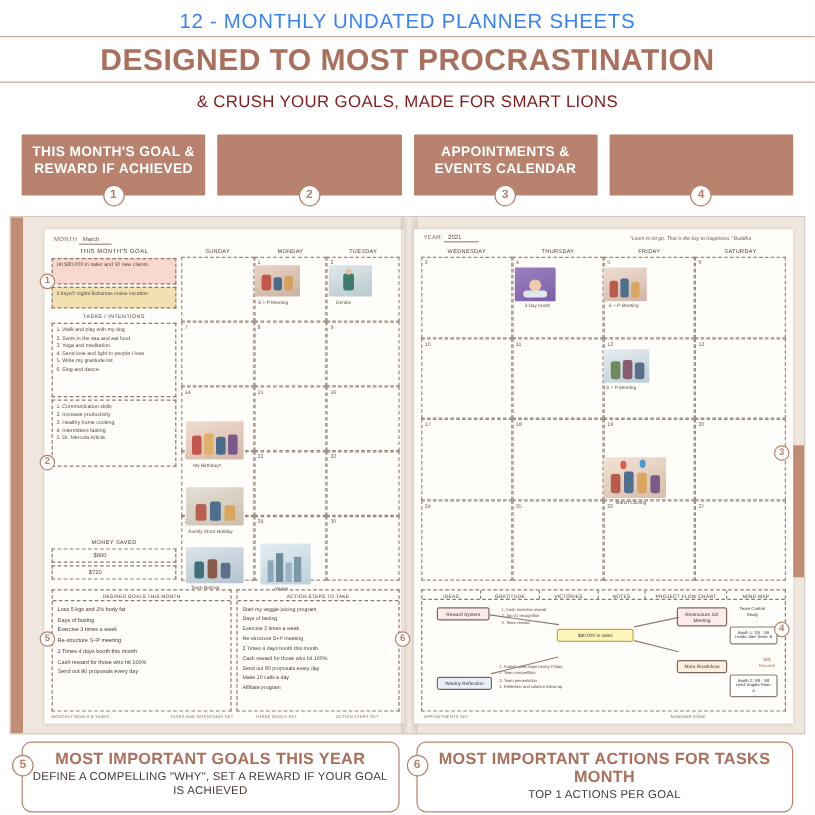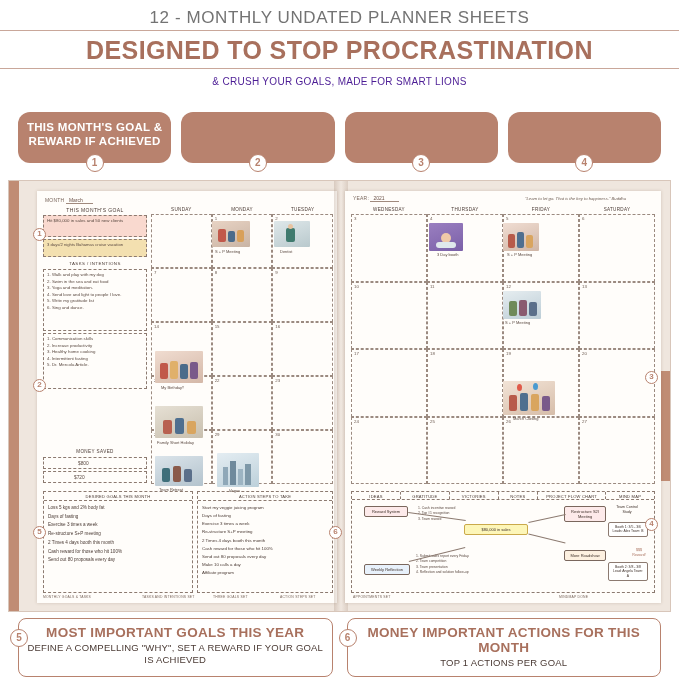--- a/index.html
+++ b/index.html
@@ -10,42 +10,42 @@
     font-family: "Liberation Sans", sans-serif;
     overflow: hidden;
     position: relative;
   }
   .page { position: relative; width: 679px; height: 679px; }
   .hdr-rule {
     position: absolute; left: 0; right: 0; height: 1px; background: #c9a79a;
   }
   .hdr1 {
     position: absolute; top: 8px; left: 0; right: 0;
-    font-size: 17px; letter-spacing: .6px; color: #737373;
+    font-size: 17px; letter-spacing: .6px; color: #3b82f6;
     font-weight: 400; text-align: center;
   }
   .hdr2 {
     position: absolute; top: 36px; left: 0; right: 0;
     font-size: 25px; letter-spacing: .4px; color: #a8705d;
     font-weight: 700; text-align: center;
   }
   .hdr3 {
     position: absolute; top: 76px; left: 0; right: 0;
-    font-size: 10px; letter-spacing: .3px; color: #4c1d95;
+    font-size: 14px; letter-spacing: .3px; color: #7f1d1d;
     text-align: center;
   }
 
   
   .callouts {
     position: absolute; top: 112px; left: 18px; right: 18px;
     display: flex; gap: 10px;
   }
   .callout {
     flex: 1 1 0; background: #b8826e; color: #fff;
-    border-radius: 12px; padding: 8px 6px 14px;
+    border-radius: 1px; padding: 8px 6px 14px;
     text-align: center; position: relative;
     font-size: 11.5px; font-weight: 700; letter-spacing: .3px;
     line-height: 1.25; min-height: 48px;
   }
   .callout .num {
     position: absolute; bottom: -9px; left: 50%; transform: translateX(-50%);
     width: 18px; height: 18px; border-radius: 50%;
     background: #fff; color: #b8826e; border: 1.5px solid #b8826e;
     font-size: 10px; line-height: 15px; font-weight: 700;
   }
@@ -138,32 +138,33 @@
   }
 </style>
 </head>
 <body>
 
 <div class="page">
 
   <div class="hdr-rule" style="top:30px;"></div>
   <div class="hdr-rule" style="top:68px;"></div>
   <div class="hdr1">12 - MONTHLY UNDATED PLANNER SHEETS</div>
-  <div class="hdr2">DESIGNED TO STOP PROCRASTINATION</div>
+  <div class="hdr2">DESIGNED TO MOST PROCRASTINATION</div>
   <div class="hdr3">&amp; CRUSH YOUR GOALS, MADE FOR SMART LIONS</div>
 
   <div class="callouts">
     <div class="callout">
       <span>THIS MONTH'S GOAL &amp; REWARD IF ACHIEVED</span>
       <span class="num">1</span>
     </div>
     <div class="callout">
       <span class="num">2</span>
     </div>
     <div class="callout">
+      <span>APPOINTMENTS &amp; EVENTS CALENDAR</span>
       <span class="num">3</span>
     </div>
     <div class="callout">
       <span class="num">4</span>
     </div>
   </div>
 
   <div class="planner">
     <div class="planner-bg"></div>
     <div class="cornerband"></div>
@@ -494,19 +495,19 @@
     <div class="marker" style="left:320px; top:345px;">6</div>
   </div>
 
   <div class="bottom">
     <div class="bcallout">
       <div class="t1">MOST IMPORTANT GOALS THIS YEAR</div>
       <div class="t2">DEFINE A COMPELLING "WHY", SET A REWARD IF YOUR GOAL IS ACHIEVED</div>
       <span class="bnum">5</span>
     </div>
     <div class="bcallout">
-      <div class="t1">MONEY IMPORTANT ACTIONS FOR THIS MONTH</div>
+      <div class="t1">MOST IMPORTANT ACTIONS FOR TASKS MONTH</div>
       <div class="t2">TOP 1 ACTIONS PER GOAL</div>
       <span class="bnum">6</span>
     </div>
   </div>
 
 </div>
 
 </body></html>

